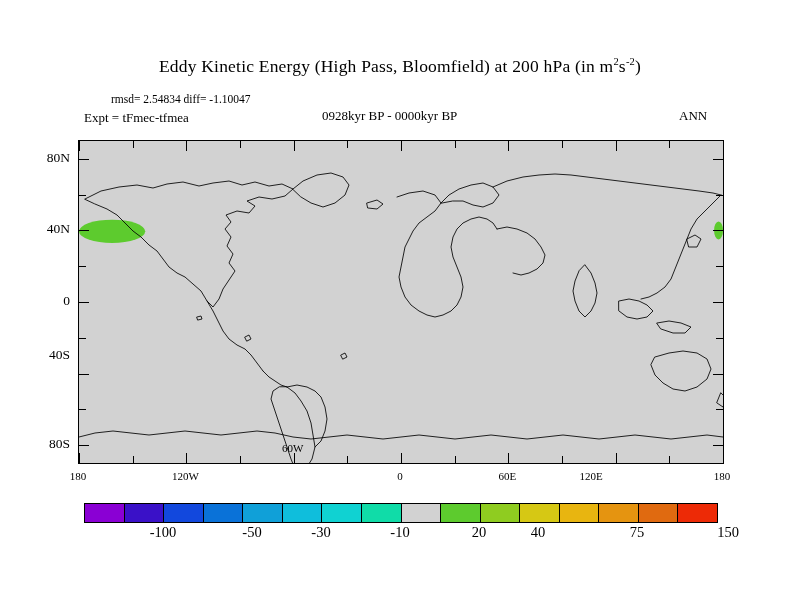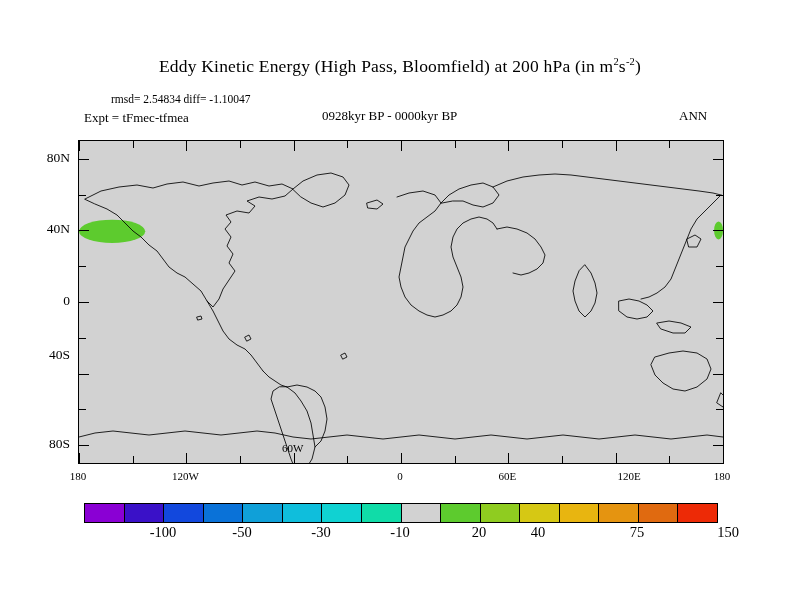--- a/index.html
+++ b/index.html
@@ -223,23 +223,23 @@
 <div class="ytext" style="left: 30px; top: 157.889px; width: 40px;">80N</div>
     <div class="ytext" style="left: 30px; top: 229.444px; width: 40px;">40N</div>
     <div class="ytext" style="left: 30px; top: 301px; width: 40px;">0</div>
     <div class="ytext" style="left: 30px; top: 355px; width: 40px;">40S</div>
     <div class="ytext" style="left: 30px; top: 444.111px; width: 40px;">80S</div>
     <div class="xtext" style="left: 78px; top: 470px;">180</div>
     <div class="xtext" style="left: 185.333px; top: 470px;">120W</div>
     <div class="xtext" style="left: 292.667px; top: 442px;">60W</div>
     <div class="xtext" style="left: 400px; top: 470px;">0</div>
     <div class="xtext" style="left: 507.333px; top: 470px;">60E</div>
-    <div class="xtext" style="left: 629px; top: 470px;">120E</div>
+    <div class="xtext" style="left: 591px; top: 470px;">120E</div>
     <div class="xtext" style="left: 722px; top: 470px;">180</div>
     <div class="cb-label" style="left: 163px;">-100</div>
-    <div class="cb-label" style="left: 242px;">-50</div>
+    <div class="cb-label" style="left: 252px;">-50</div>
     <div class="cb-label" style="left: 321px;">-30</div>
     <div class="cb-label" style="left: 400px;">-10</div>
     <div class="cb-label" style="left: 479px;">20</div>
     <div class="cb-label" style="left: 538px;">40</div>
     <div class="cb-label" style="left: 637px;">75</div>
     <div class="cb-label" style="left: 716px; margin-left: 12px;">150</div>
   </div>
 
 </body></html>

